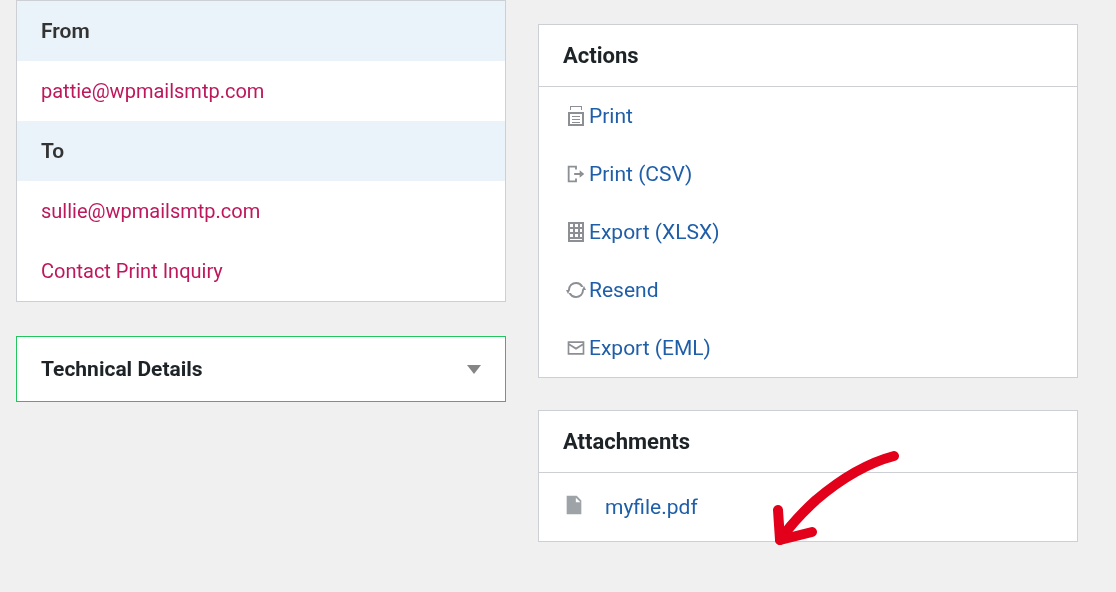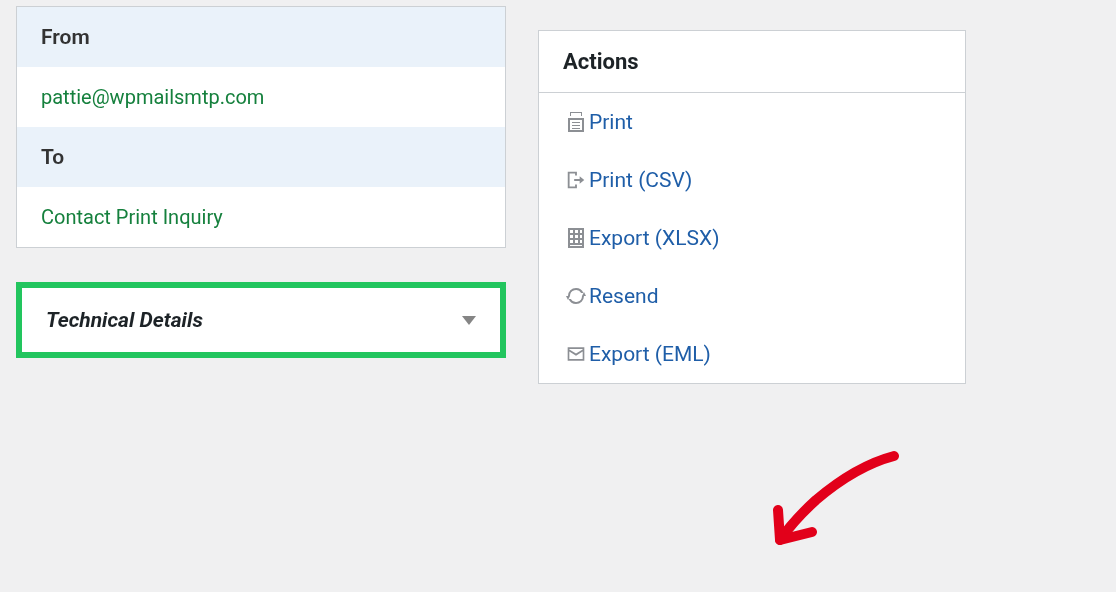--- a/index.html
+++ b/index.html
@@ -6,57 +6,56 @@
     body {
       font-family: -apple-system, BlinkMacSystemFont, "Segoe UI", Roboto, Helvetica, Arial, sans-serif;
       background: #f0f0f1;
       width: 1116px;
       height: 592px;
       overflow: hidden;
       position: relative;
     }
     .container {
       display: flex;
-      padding: 6px 16px;
+      padding: 0 16px;
       gap: 32px;
     }
     .left-col {
       width: 490px;
     }
     .right-col {
-      width: 428px;
+      width: 540px;
       padding-top: 24px;
     }
     .details-panel {
       background: #fff;
       border: 1px solid #ccd0d4;
     }
     .field-label {
       background: #eaf2fa;
       padding: 18px 24px;
       font-weight: 600;
       color: #333;
       font-size: 21px;
     }
     .field-value {
       background: #fff;
       padding: 18px 24px;
       font-size: 20px;
-      color: #15803d;
+      color: #be185d;
     }
     .tech-details {
       margin-top: 34px;
       background: #fff;
-      border: 6px solid #22c55e;
+      border: 1px solid #22c55e;
       padding: 20px 24px;
       display: flex;
       justify-content: space-between;
       align-items: center;
       cursor: pointer;
-      font-style: italic;
     }
     .tech-details-title {
       font-weight: 700;
       font-size: 21px;
       color: #1d2327;
     }
     .chevron {
       width: 0;
       height: 0;
       border-left: 7px solid transparent;
@@ -115,20 +114,21 @@
   </style>
 </head>
 <body>
 
 <div class="container">
   <div class="left-col">
     <div class="details-panel">
       <div class="field-label">From</div>
       <div class="field-value">pattie@wpmailsmtp.com</div>
       <div class="field-label">To</div>
+      <div class="field-value">sullie@wpmailsmtp.com</div>
       <div class="field-value">Contact Print Inquiry</div>
     </div>
 
     <div class="tech-details">
       <span class="tech-details-title">Technical Details</span>
       <span class="chevron"></span>
     </div>
   </div>
 
   <div class="right-col">
@@ -174,19 +174,30 @@
       <div class="action-item">
         <span class="action-icon">
           <svg viewBox="0 0 24 24" width="26" height="20">
               <path d="M2 4h20v16H2V4zm2 2v.5l8 5 8-5V6H4zm16 3l-8 5-8-5v9h16V9z"></path>
             </svg>
         </span>
         <span class="action-label">Export (EML)</span>
       </div>
     </div>
 
+    <div class="sidebar-box">
+      <div class="sidebar-header">Attachments</div>
+      <div class="attachment-item">
+        <span class="attachment-icon">
+          <svg viewBox="0 0 24 24" width="22" height="28">
+              <path d="M4 2h11l5 5v15H4V2zm10 2v5h5l-5-5z"></path>
+            </svg>
+        </span>
+        <span class="attachment-name">myfile.pdf</span>
+      </div>
+    </div>
   </div>
 </div>
 
 <svg class="annotation-arrow" width="140" height="110" viewBox="0 0 140 110">
   <path d="M 128 8 Q 90 18 50 52 Q 28 72 14 92" stroke="#e2001a" stroke-width="10" fill="none" stroke-linecap="round"></path>
   <path d="M 14 92 L 12 62 M 14 92 L 46 84" stroke="#e2001a" stroke-width="10" fill="none" stroke-linecap="round"></path>
 </svg>
 
 </body></html>

